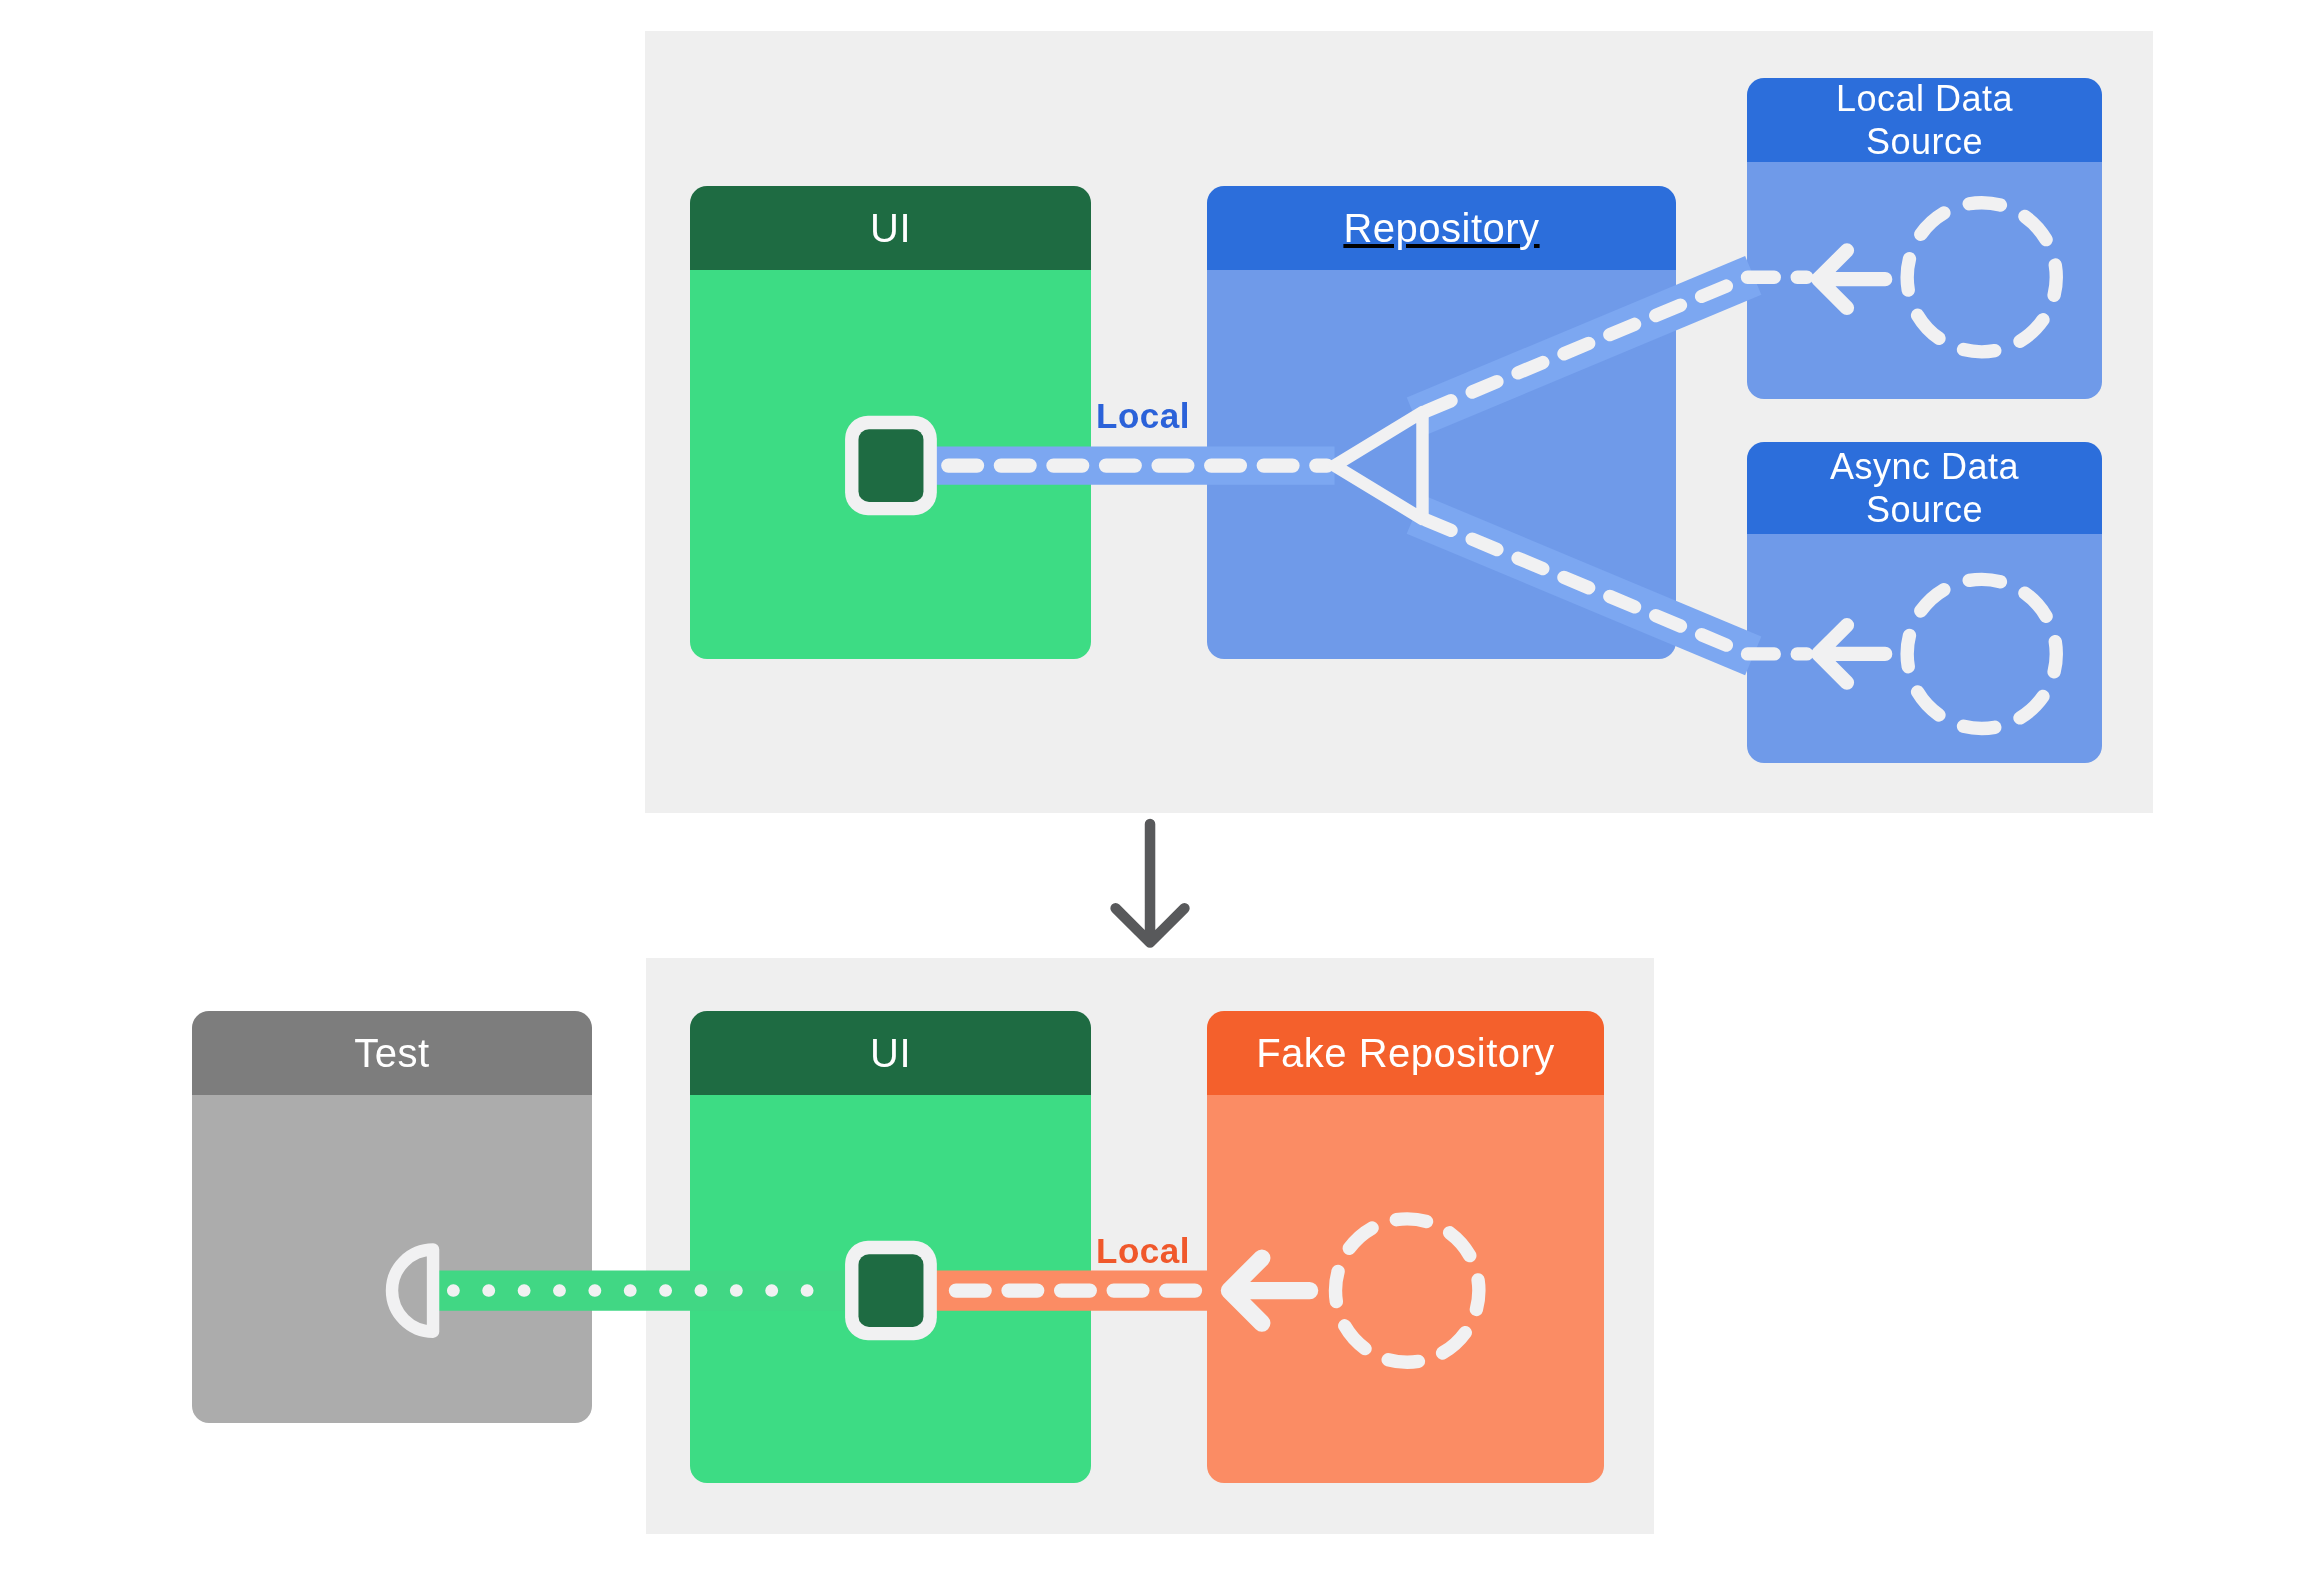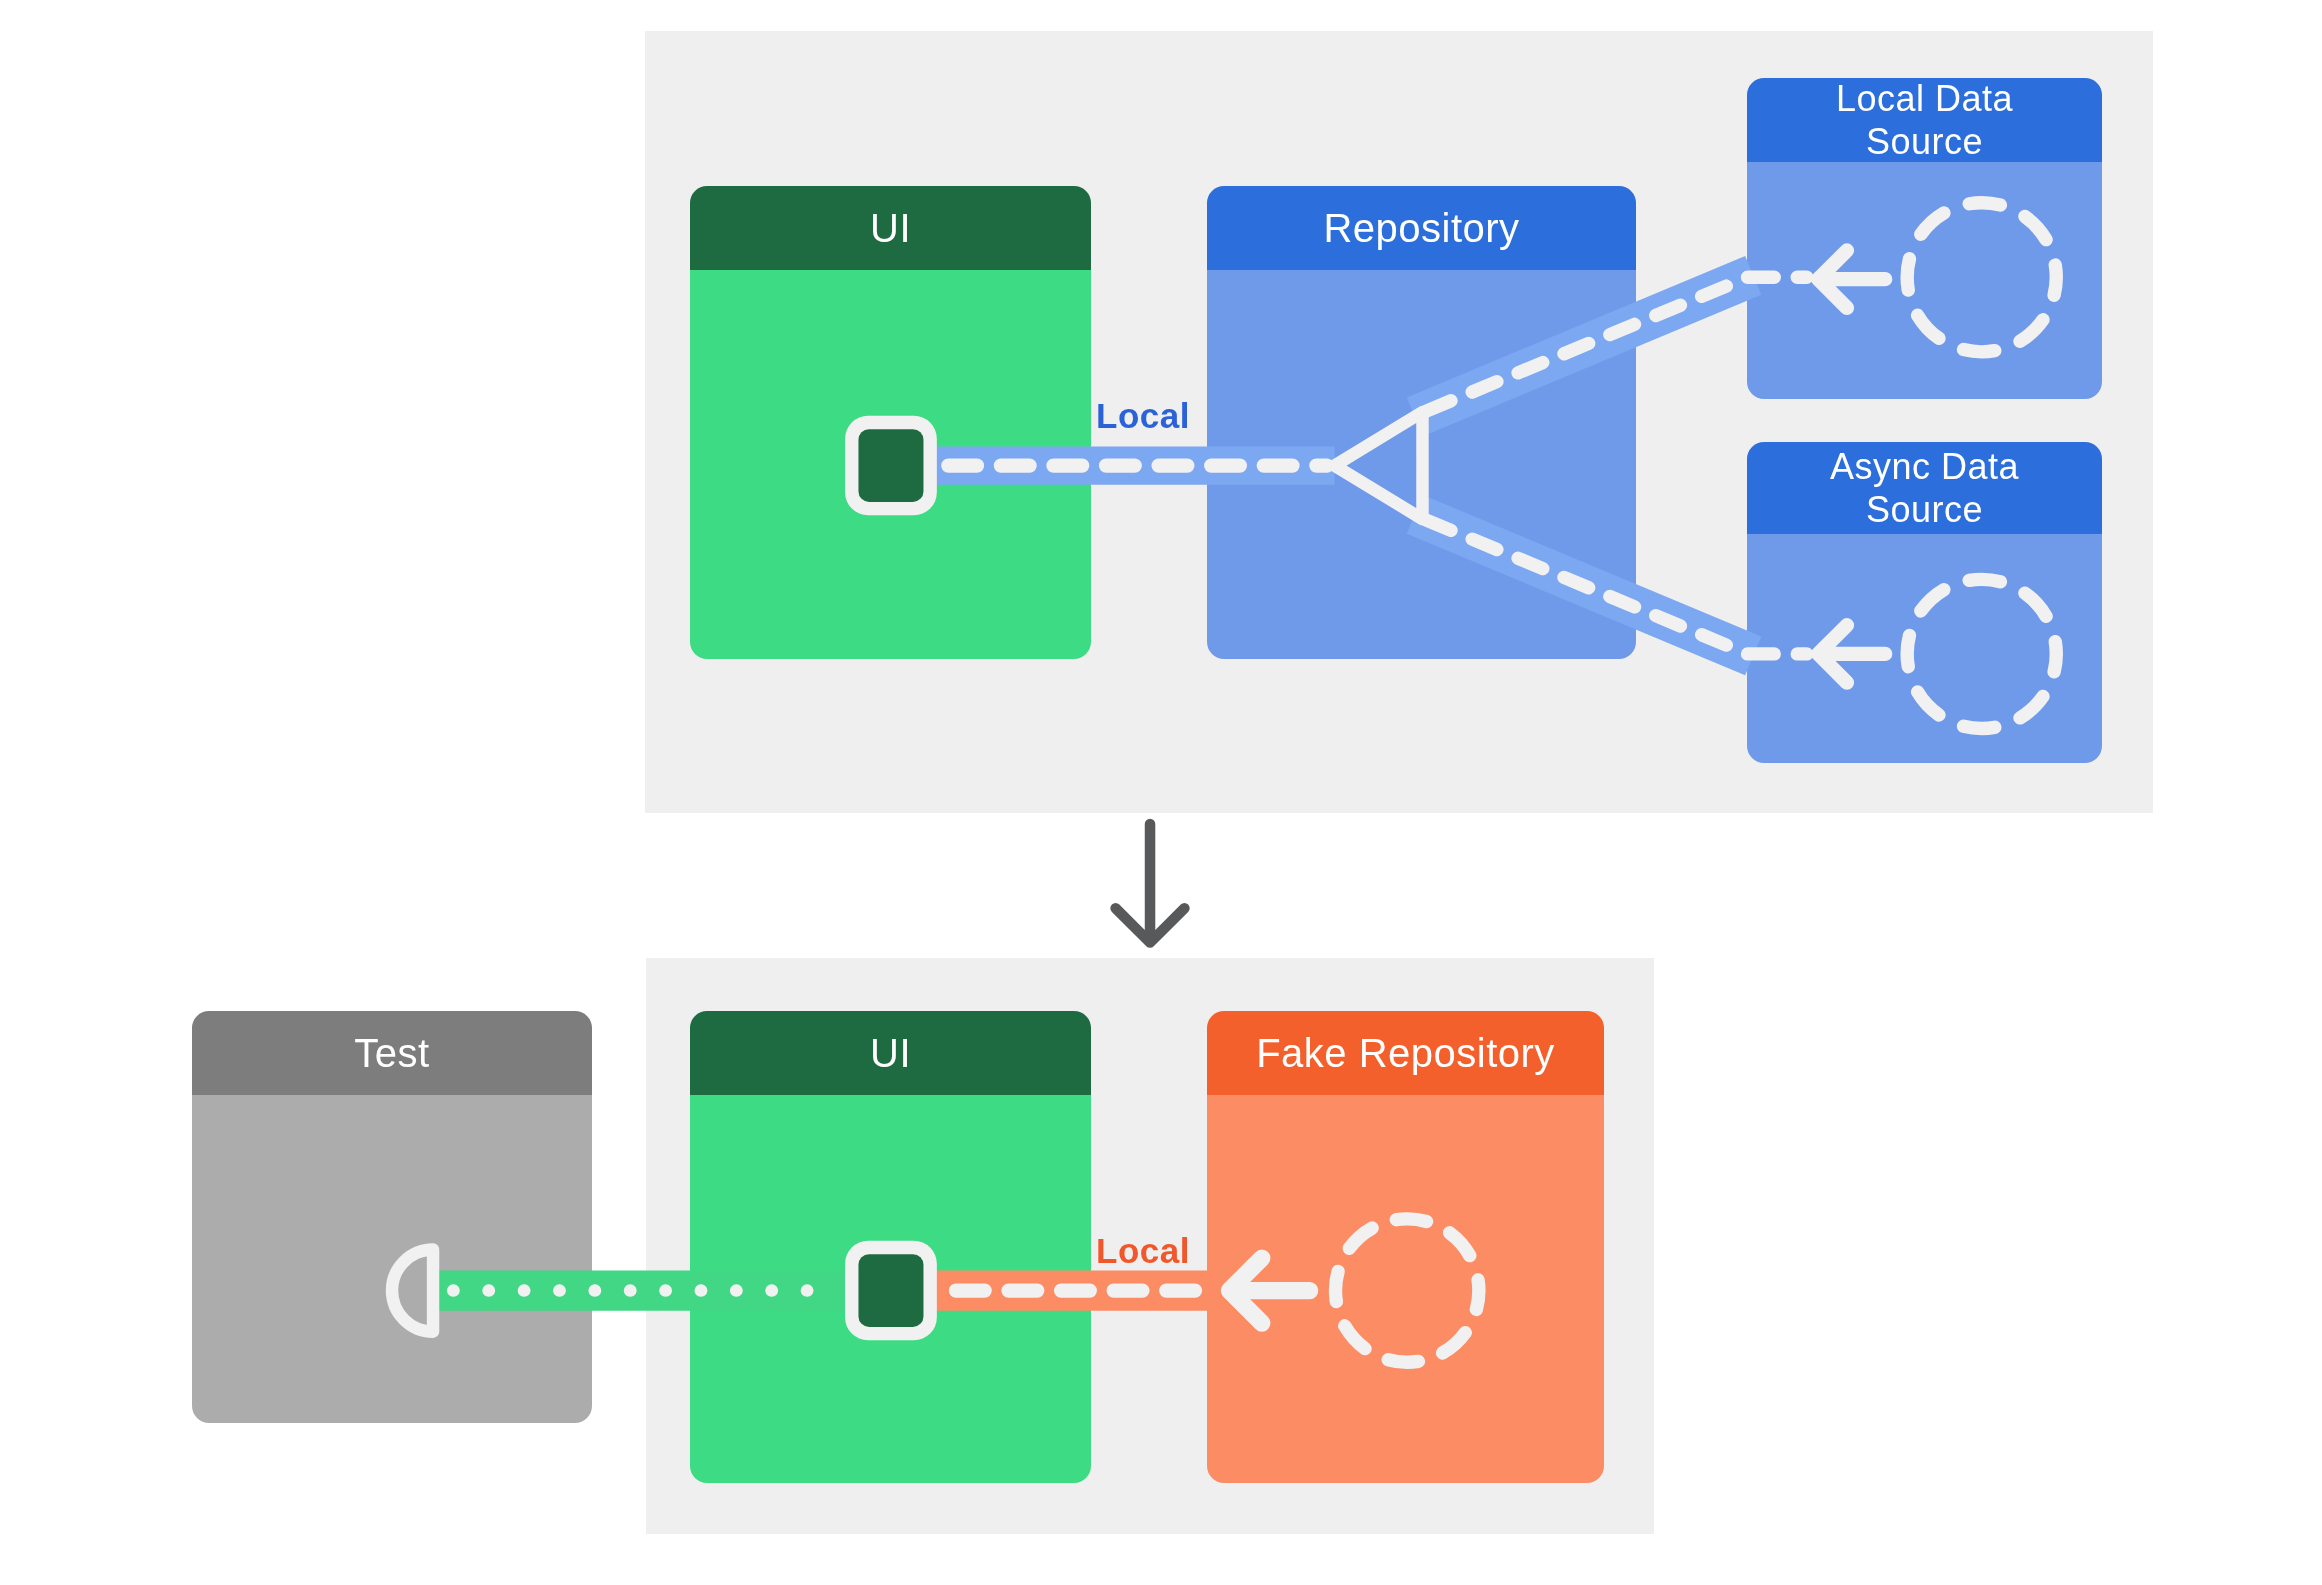--- a/index.html
+++ b/index.html
@@ -33,21 +33,21 @@
 
   .box{position:absolute;border-radius:17px;overflow:hidden;display:flex;flex-direction:column;}
   .box-header{
     height:84px;flex:0 0 auto;display:flex;align-items:center;justify-content:center;
     color:var(--header-text);font-size:40px;font-weight:400;letter-spacing:0.5px;
     text-align:center;
   }
   .box-body{flex:1 1 auto;}
 
   .box-ui-top   {left:690px;top:186px;width:401px;height:473px;}
-  .box-repo     {left:1207px;top:186px;width:429px;height:473px;}
+  .box-repo     {left:1207px;top:186px;width:469px;height:473px;text-decoration:underline;}
   .box-local    {left:1747px;top:78px;width:355px;height:321px;}
   .box-remote   {left:1747px;top:442px;width:355px;height:321px;}
   .box-test     {left:192px;top:1011px;width:400px;height:412px;}
   .box-ui-bot   {left:690px;top:1011px;width:401px;height:472px;}
   .box-fake     {left:1207px;top:1011px;width:397px;height:472px;justify-content:flex-end;}
 
   .hdr-green {background:var(--green-header);}
   .hdr-blue  {background:var(--blue-header);}
   .hdr-orange{background:var(--orange-header);}
   .hdr-gray  {background:var(--gray-header);}

